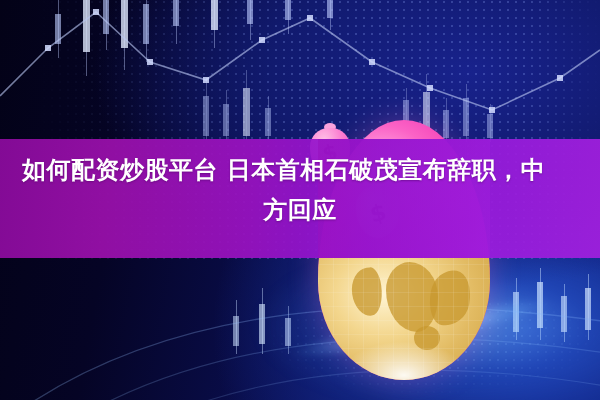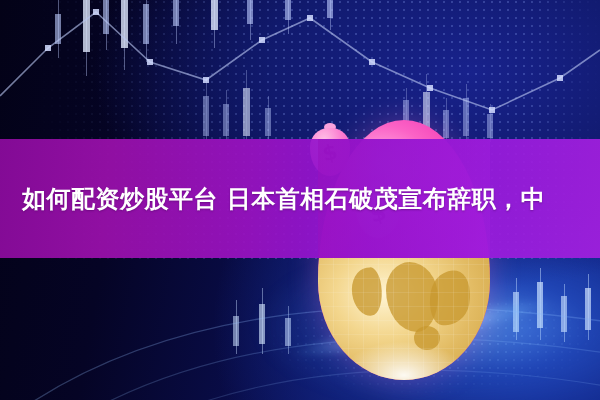--- a/index.html
+++ b/index.html
@@ -88,21 +88,20 @@
     top: 150px;
     width: 556px;
     color: #ffffff;
     font-size: 24px;
     font-weight: bold;
     line-height: 40px;
     letter-spacing: .5px;
     text-align: left;
     text-shadow: 0 1px 2px rgba(70,0,90,0.45);
     font-family: "DejaVu Sans", "Liberation Sans", sans-serif;
-    margin-top: 29px;
   }
   .title .l2 { display: block; text-align: center; }
 
   
   .egg {
     position: absolute;
     left: 318px;
     top: 120px;
     width: 172px;
     height: 260px;
@@ -319,15 +318,16 @@
   <div class="bag-knot knot-b"></div>
   <div class="bag bag-b">
     <span class="dollar">$</span>
   </div>
 
   <div class="banner"></div>
   <div class="egg-banner-overlay"></div>
 
   <div class="title">
     <span>如何配资炒股平台 日本首相石破茂宣布辞职，中</span>
+    <span class="l2">方回应</span>
   </div>
 
 </div>
 
 </body></html>

